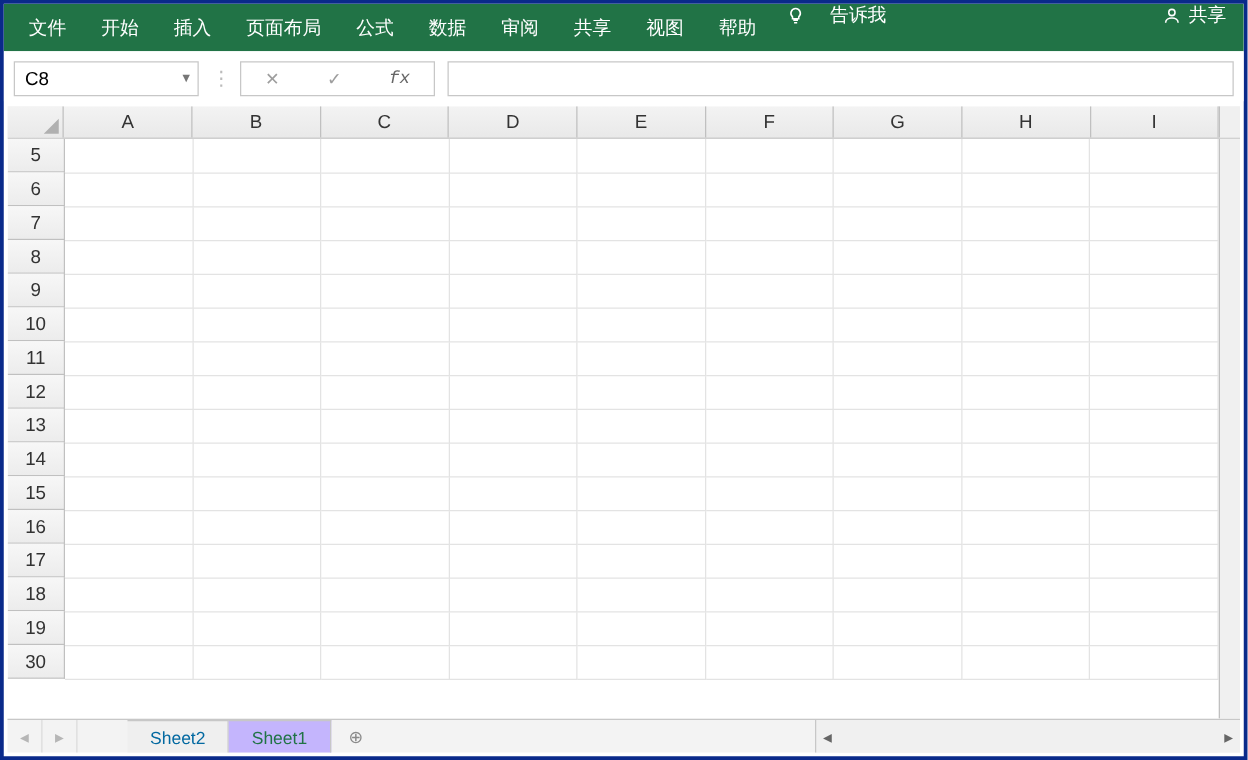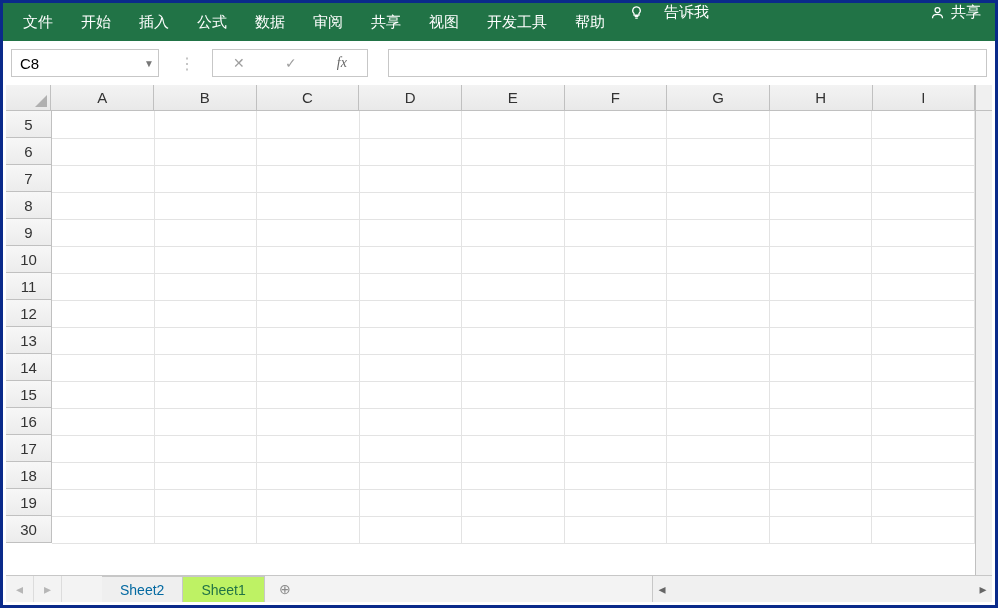--- a/index.html
+++ b/index.html
@@ -34,21 +34,21 @@
   }
   .ribbon .spacer { flex: 1; }
   .ribbon .tellme { display:flex; align-items:center; padding:0 10px; gap:20px; }
   .ribbon .share  { display:flex; align-items:center; padding:0 8px; gap:6px; }
 
   
   .formula-row {
     display:flex;
     align-items:center;
     height:40px;
-    gap:20px;
+    gap:10px;
     padding: 8px 8px 4px 8px;
     background:#ffffff;
   }
   .name-box {
     width: 148px;
     height: 28px;
     border:1px solid #c7c7c7;
     display:flex;
     align-items:center;
     background:#ffffff;
@@ -67,21 +67,21 @@
     width: 156px;
     height: 28px;
     border:1px solid #c7c7c7;
     display:flex;
     align-items:center;
     justify-content:space-around;
     background:#ffffff;
     color:#9e9e9e;
   }
   .fx-box span { display:inline-block; }
-  .fx-label { font-style: italic; font-family: Liberation Serif, serif; color:#666; }
+  .fx-label { font-style: italic; font-family: Liberation Mono, monospace; color:#666; }
   .formula-input {
     flex:1;
     height:28px;
     border:1px solid #c7c7c7;
     background:#ffffff;
     padding:0 6px;
   }
 
   
   .sheet-wrapper {
@@ -185,21 +185,21 @@
     padding:0 18px;
     display:flex; align-items:center;
     background:#efefef;
     border-right:1px solid #c7c7c7;
     border-top:1px solid #c7c7c7;
     color:#0369a1;
     cursor:pointer;
     position:relative;
   }
   .sheet-tab.active {
-    background:#bef264;
+    background:#c4b5fd;
     color:#217346;
     border-top:1px solid #c7c7c7;
   }
   .add-sheet {
     width:40px;
     display:flex; align-items:center; justify-content:center;
     color:#8a8a8a;
   }
   .bottom-gap { flex:1; }
   .hscroll {
@@ -215,26 +215,26 @@
   }
   .hscroll .track { flex:1; height:100%; background:#f0f0f0; }
 </style>
 </head>
 <body>
 
 <div class="ribbon">
   <div class="tab">文件</div>
   <div class="tab">开始</div>
   <div class="tab">插入</div>
+  <div class="tab">页面布局</div>
   <div class="tab">公式</div>
   <div class="tab">数据</div>
   <div class="tab">审阅</div>
   <div class="tab">共享</div>
   <div class="tab">视图</div>
-  <div class="tab">开发工具</div>
   <div class="tab">帮助</div>
   <div class="tellme">
     <svg width="15" height="15" viewBox="0 0 24 24" fill="none" stroke="#ffffff" stroke-width="2">
         <path d="M9 18h6M10 21h4M12 3a6 6 0 00-4 10.5V16h8v-2.5A6 6 0 0012 3z"></path>
       </svg>
     <span>告诉我</span>
   </div>
   <div class="spacer"></div>
   <div class="share">
     <svg width="15" height="15" viewBox="0 0 24 24" fill="none" stroke="#ffffff" stroke-width="2">

